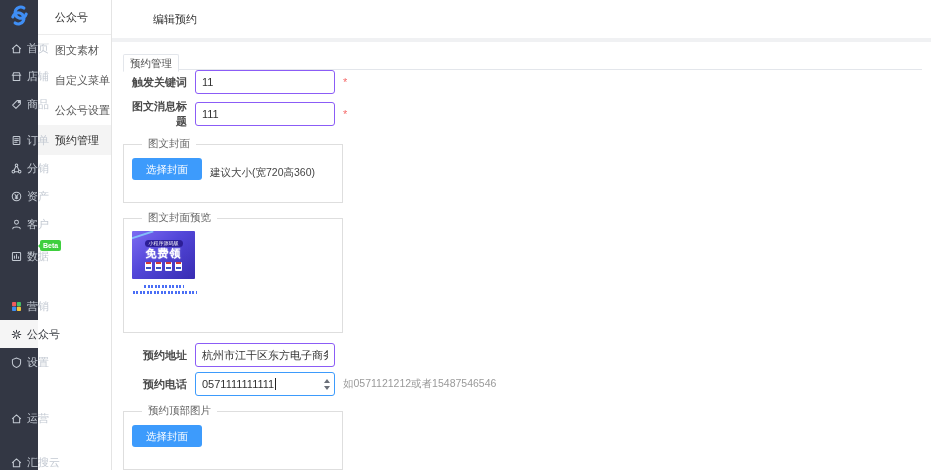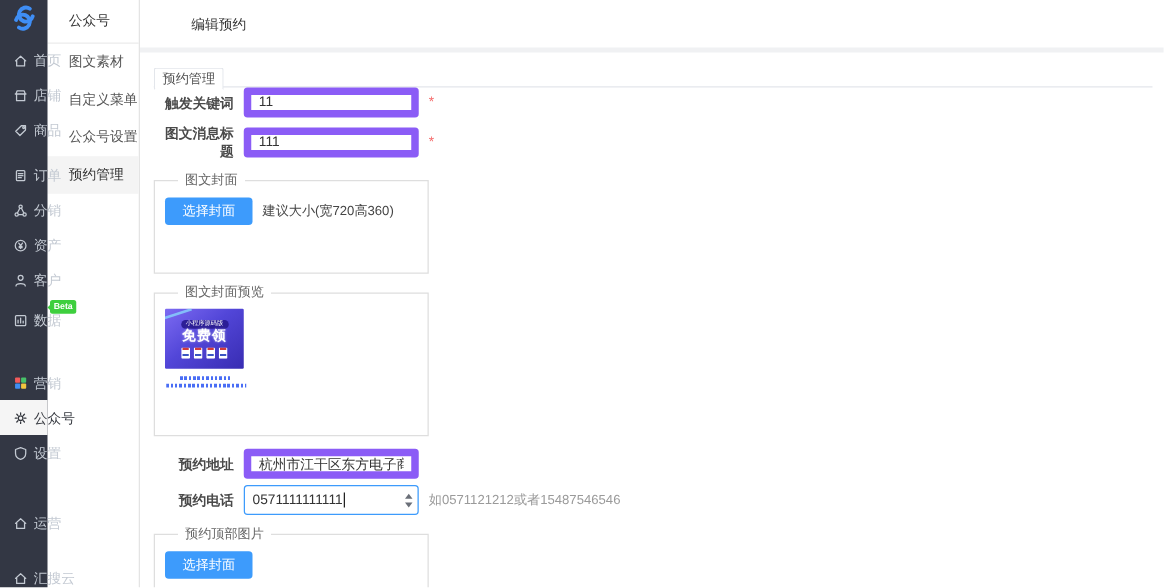--- a/index.html
+++ b/index.html
@@ -36,40 +36,40 @@
   .tabbar { border-bottom: 1px solid #e3e6eb; margin-right: 9px; height: 18px; }
   .tab { display: inline-block; height: 18px; line-height: 17px; padding: 0 6px; border: 1px solid #e3e6eb;
          border-bottom: 1px solid #fff; background: #fff; font-size: 10.5px; color: #505050;
          border-radius: 2px 2px 0 0; position: relative; top: 1px; cursor: pointer; }
   .page-title { font-size: 16px; font-weight: normal; color: #333; margin: 12px 0 13px; }
 
   
   .form-row { display: flex; align-items: center; margin-bottom: 5px; }
   .form-label { width: 72px; padding-right: 8px; text-align: right; font-size: 11px; font-weight: bold;
                 color: #4a4a4a; flex-shrink: 0; }
-  .ipt { width: 140px; height: 24px; border: 6px solid #8b5cf6; border-radius: 3px; padding: 0 6px;
+  .ipt { width: 140px; height: 24px; border: 1px solid #8b5cf6; border-radius: 3px; padding: 0 6px;
          font-size: 11px; color: #333; background: #fff; font-family: inherit; }
   .star { color: #f56c6c; margin-left: 8px; font-size: 11px; }
   .hint { margin-left: 5px; font-size: 10.5px; color: #9a9a9a; }
   .hint.solo { margin-left: 8px; }
 
   .num-wrap { position: relative; display: flex; align-items: center; width: 140px; height: 24px;
               border: 1px solid #3d9bfc; border-radius: 3px; padding: 0 16px 0 6px; font-size: 11px;
               background: #fff; color: #333; }
   .caret { width: 1px; height: 12px; background: #222; margin-left: 1px; }
   .spinner { position: absolute; right: 4px; top: 0; height: 100%; display: flex; flex-direction: column;
              justify-content: center; cursor: pointer; }
   .arr-up { width: 0; height: 0; border-left: 3px solid transparent; border-right: 3px solid transparent;
             border-bottom: 4px solid #6a6f78; margin-bottom: 3px; }
   .arr-down { width: 0; height: 0; border-left: 3px solid transparent; border-right: 3px solid transparent;
             border-top: 4px solid #6a6f78; }
 
   fieldset { width: 220px; border: 1px solid #dedede; margin-top: 8px; padding: 4px 8px 14px; }
   legend { font-size: 10.5px; color: #666; padding: 0 6px; margin-left: 10px; }
-  .fs-row { display: flex; align-items: center; margin: 3px 0 24px; }
+  .fs-row { display: flex; align-items: flex-end; margin: 3px 0 8px; }
   .btn-primary { display: inline-block; height: 22px; line-height: 22px; padding: 0 14px; background: #3d9bfc;
                  color: #fff; font-size: 10.5px; border: none; border-radius: 3px; cursor: pointer;
                  font-family: inherit; }
   .size-hint { margin-left: 8px; font-size: 10.5px; color: #454545; }
 
   
   .banner { width: 63px; height: 48px; margin-top: 2px; border-radius: 1px; position: relative; overflow: hidden;
             background: linear-gradient(140deg, #7d6bf2 0%, #5246d8 45%, #382cb2 100%);
             display: flex; flex-direction: column; align-items: center; justify-content: center; color: #fff; }
   .banner::before { content: ""; position: absolute; left: -8px; top: 4px; width: 30px; height: 2px;

